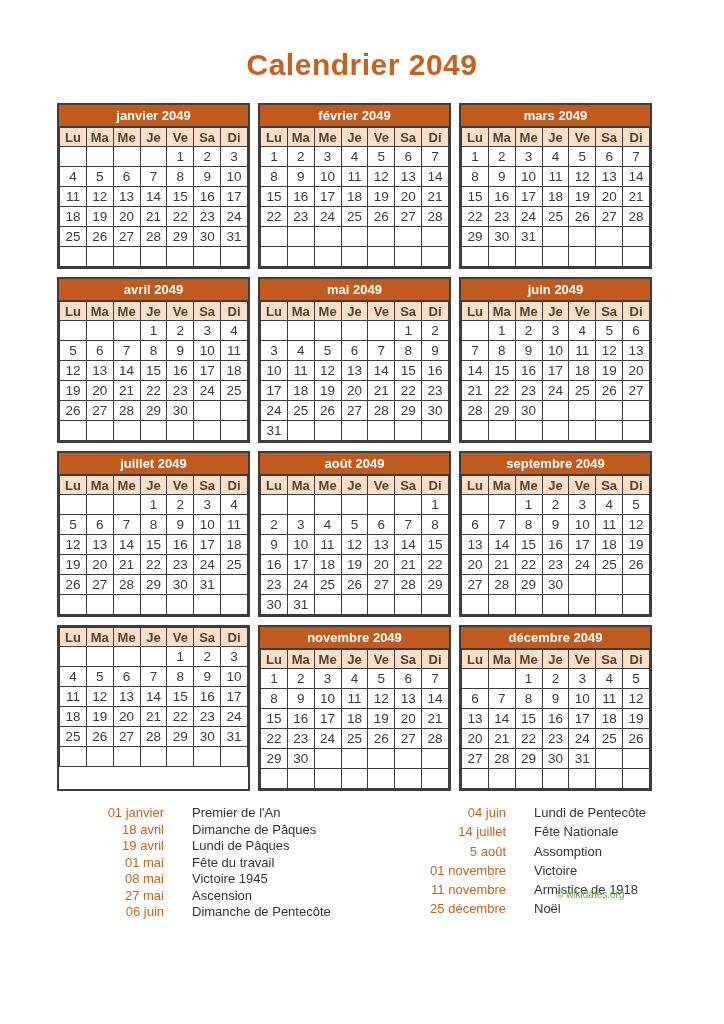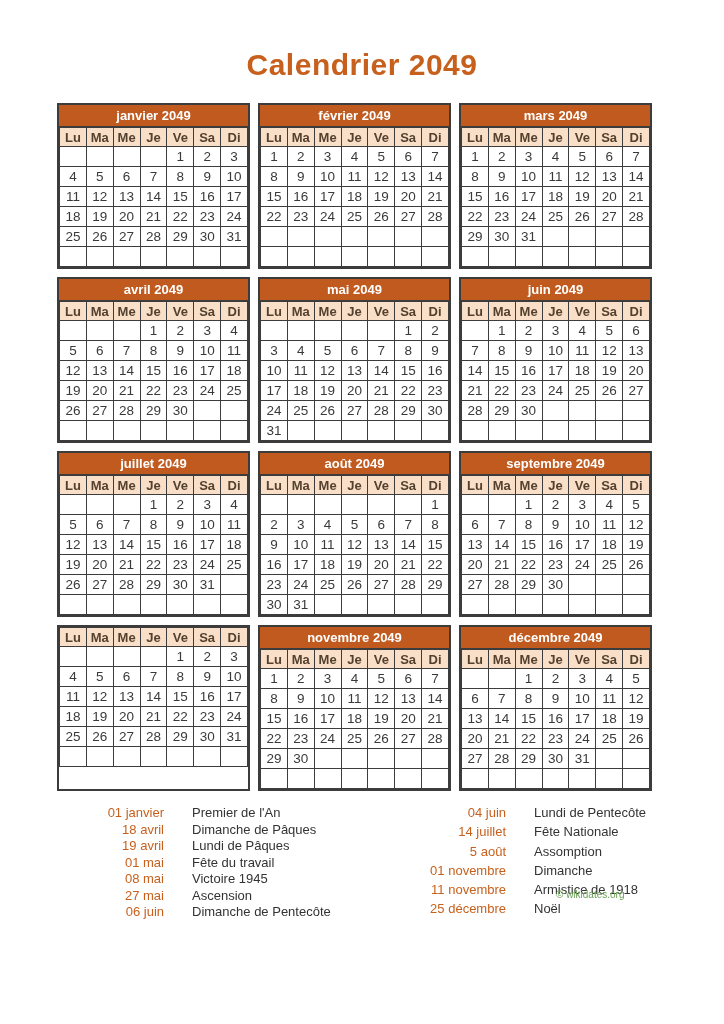--- a/index.html
+++ b/index.html
@@ -1007,21 +1007,21 @@
         <div class="h-label">Dimanche de Pentecôte</div>
       </div>
     <div class="holiday-col right">
         <div class="h-date">04 juin</div>
         <div class="h-label">Lundi de Pentecôte</div>
         <div class="h-date">14 juillet</div>
         <div class="h-label">Fête Nationale</div>
         <div class="h-date">5 août</div>
         <div class="h-label">Assomption</div>
         <div class="h-date">01 novembre</div>
-        <div class="h-label">Dimanche</div>
+        <div class="h-label">Victoire</div>
         <div class="h-date">11 novembre</div>
         <div class="h-label">Armistice de 1918</div>
         <div class="h-date">25 décembre</div>
         <div class="h-label">Noël</div>
       </div>
     <div class="copyright">© wikidates.org</div>
   </div>
 
 </div>
 

